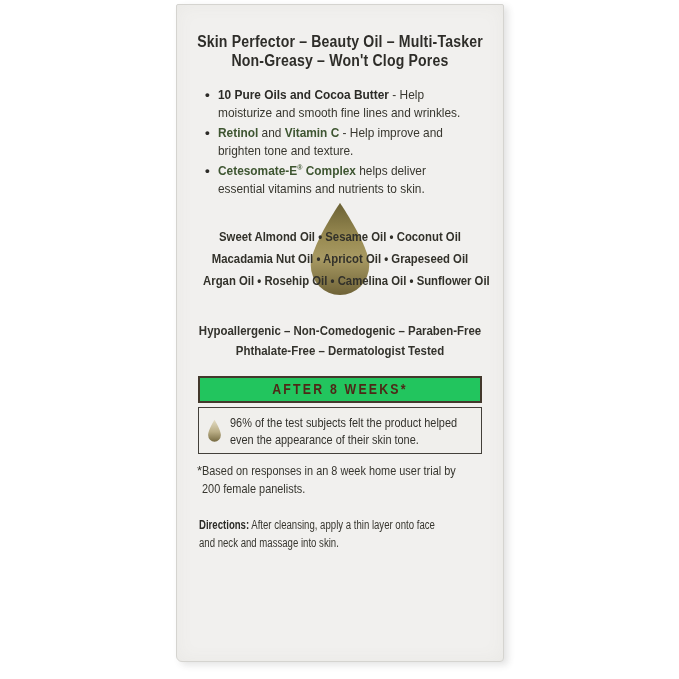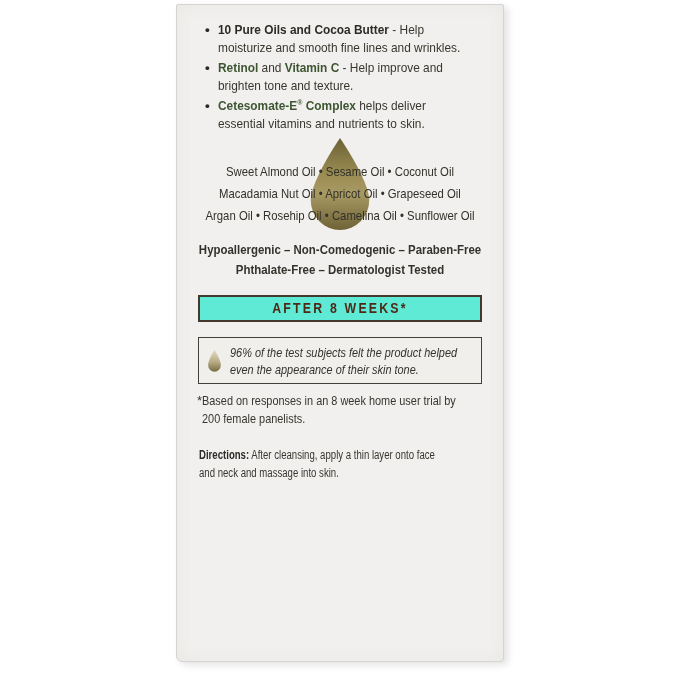--- a/index.html
+++ b/index.html
@@ -31,35 +31,35 @@
   .bdot{width:13px;flex:none;font-weight:bold;color:#2c2b27;}
   .btext{white-space:nowrap;}
   .blead{font-weight:bold;color:#2c2b27;}
   .bgreen{font-weight:bold;color:#3e5531;}
   .btext sup{font-size:8px;line-height:0;}
 
   .oils-wrap{position:relative;margin-top:4px;height:98px;}
   .big-drop{position:absolute;left:50%;top:0;transform:translateX(-50%);width:78px;height:96px;}
   .oils{
     position:relative;z-index:1;padding-top:25px;text-align:center;
-    font-weight:normal;font-size:13.5px;line-height:22px;color:#32312a;white-space:nowrap;
+    font-weight:bold;font-size:13.5px;line-height:22px;color:#32312a;white-space:nowrap;
   }
   .claims{
-    margin-top:6px;text-align:center;font-weight:bold;font-size:13px;
+    margin-top:22px;text-align:center;font-weight:bold;font-size:13px;
     line-height:19.5px;color:#33322c;white-space:nowrap;
   }
   .results{width:284px;margin:16px auto 0;}
   .results-header{
-    background:#5eead4;border:2px solid #43392c;height:23px;line-height:23px;
+    background:#22c55e;border:2px solid #43392c;height:23px;line-height:23px;
     text-align:center;font-weight:bold;font-size:14px;letter-spacing:2.5px;
     color:#4e2817;
   }
   .result-row{
-    border:1.5px solid #43403a;background:#f0efec;margin-top:15px;height:45px;
-    display:flex;align-items:center;font-style:italic;
+    border:1.5px solid #43403a;background:#f0efec;margin-top:4px;height:45px;
+    display:flex;align-items:center;
   }
   .small-drop{width:17px;height:23px;margin:0 7px 0 7px;flex:none;}
   .row-text{font-size:13px;line-height:17px;color:#33322d;white-space:nowrap;}
   .footnote{margin:8px 12px 0 20px;font-size:13px;line-height:17.5px;color:#37362f;white-space:nowrap;display:flex;}
   .fn-star{flex:none;}
   .directions{margin:20px 12px 0 22px;font-size:12px;line-height:17.5px;color:#37362f;white-space:nowrap;}
   .dlabel{font-weight:bold;color:#2c2b27;}
 </style>
 </head>
 <body>
@@ -75,20 +75,24 @@
     <linearGradient id="gSmall" x1="0" y1="0" x2="0" y2="1">
       <stop offset="0" stop-color="#e3dcc4"></stop>
       <stop offset="0.55" stop-color="#b9ad85"></stop>
       <stop offset="1" stop-color="#776b42"></stop>
     </linearGradient>
   </defs>
 </svg>
 
 <div class="box">
 
+  <div class="title">
+    <div class="sx88 oc">Skin Perfector – Beauty Oil – Multi-Tasker</div>
+    <div class="sx88 oc">Non-Greasy – Won't Clog Pores</div>
+  </div>
 
   <div class="bullets">
     <div class="bullet">
       <span class="bdot">•</span>
       <div class="btext sx88 ol">
         <span class="blead">10 Pure Oils and Cocoa Butter</span><span> - Help</span><br>
         <span>moisturize and smooth fine lines and wrinkles.</span>
       </div>
     </div>
     <div class="bullet">

